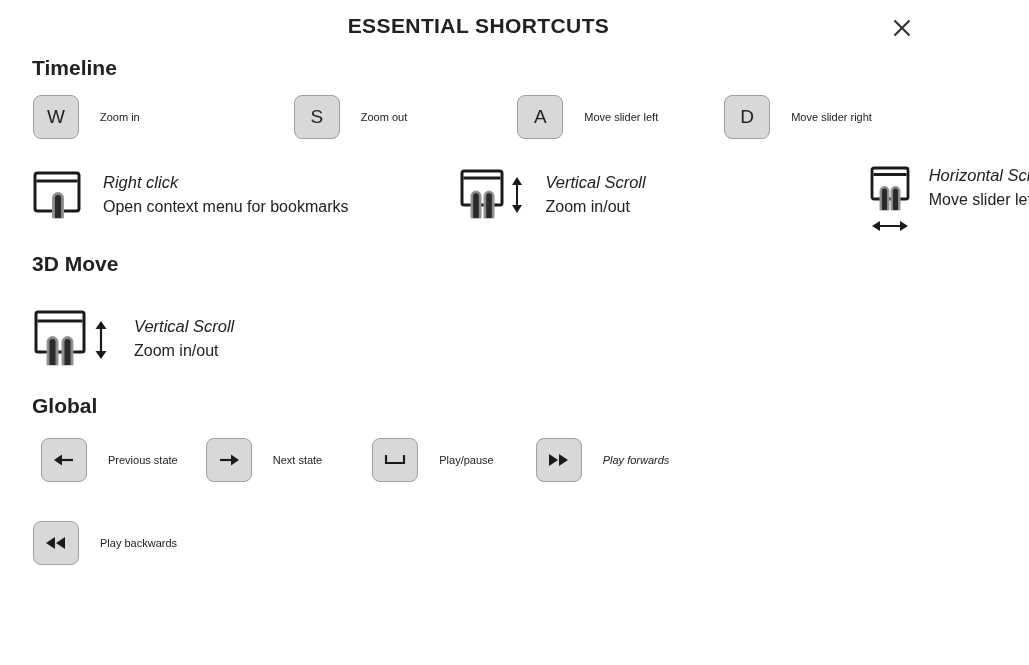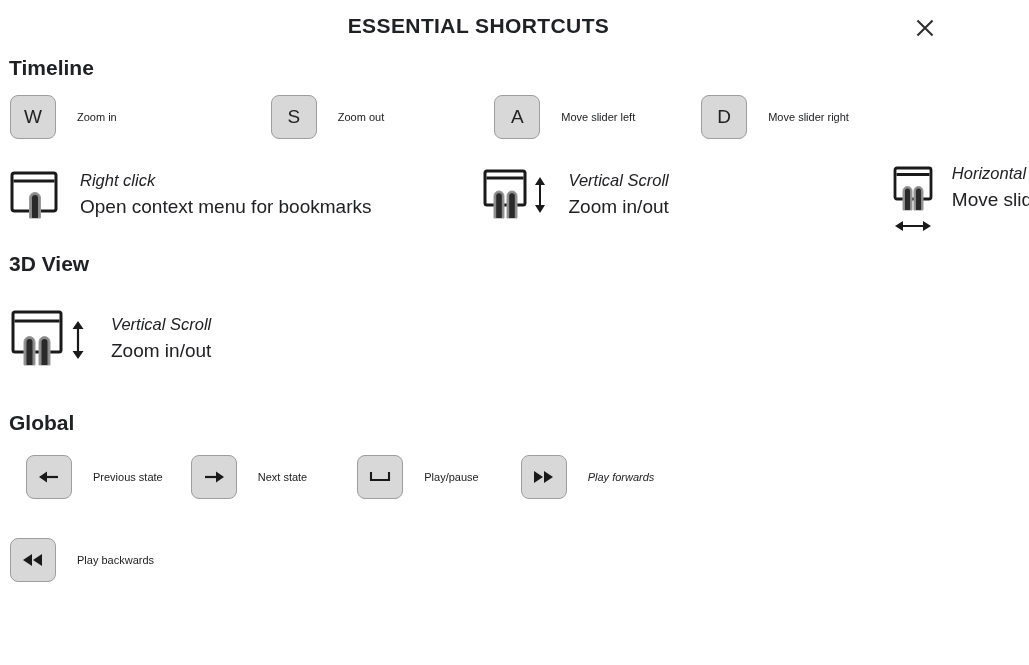--- a/index.html
+++ b/index.html
@@ -10,21 +10,21 @@
     background: #ffffff;
     font-family: "Liberation Sans", sans-serif;
     color: #202124;
     overflow: hidden;
   }
 
   .dialog {
     position: relative;
     width: 957px;
     height: 665px;
-    padding: 0 8px;
+    padding: 0 31px;
   }
 
   
   .header {
     position: relative;
     height: 56px;
   }
   .dialog-title {
     position: absolute;
     top: 14px;
@@ -54,21 +54,21 @@
 
   
   .section-title {
     font-size: 21px;
     font-weight: bold;
     color: #202124;
     margin-left: 1px;
   }
   #section-timeline-title { margin-top: 0; }
   #section-3dview-title  { margin-top: 16px; }
-  #section-global-title  { margin-top: 31px; }
+  #section-global-title  { margin-top: 14px; }
 
   
   .row {
     display: flex;
     align-items: center;
   }
   .row.key-row     { height: 74px; }
   .row.pad-row     { height: 82px; }
   .row.global-row  { height: 83px; }
 
@@ -112,39 +112,39 @@
     margin-left: 18px;
     line-height: 1.45;
     white-space: nowrap;
   }
   .desc-action {
     font-size: 16.5px;
     font-style: italic;
     color: #202124;
   }
   .desc-effect {
-    font-size: 19px;
+    font-size: 16px;
     color: #202124;
   }
 
   
   .c1 { margin-left: 2px; }
 
   #row-keys-1 .item:nth-child(1) { margin-left: 2px; }
   #row-keys-1 .item:nth-child(2) { margin-left: 154px; }
   #row-keys-1 .item:nth-child(3) { margin-left: 110px; }
   #row-keys-1 .item:nth-child(4) { margin-left: 66px; }
 
   #row-pads-1 .item:nth-child(1) { margin-left: 0px; }
   #row-pads-1 .item:nth-child(2) { margin-left: 111px; }
   #row-pads-1 .item:nth-child(3) { margin-left: 223px; }
 
   #row-pads-1 .item:nth-child(3) .pad-stack { margin-top: 12px; }
 
-  #row-global-1 .item:nth-child(1) { margin-left: 18px; }
+  #row-global-1 .item:nth-child(1) { margin-left: 10px; }
   #row-global-1 .item:nth-child(2) { margin-left: 28px; }
   #row-global-1 .item:nth-child(3) { margin-left: 50px; }
   #row-global-1 .item:nth-child(4) { margin-left: 42px; font-style: italic; }
   #row-global-2 .item:nth-child(1) { margin-left: 2px; }
 
   .pad-stack { display: flex; align-items: flex-start; }
   .pad-vert  { display: flex; align-items: center; }
   .pad-horiz { display: flex; flex-direction: column; align-items: center; }
 </style>
 </head>
@@ -273,21 +273,21 @@
         </span>
       </div>
       <div class="desc" style="margin-top:-14px;">
         <div class="desc-action">Horizontal Scroll</div>
         <div class="desc-effect">Move slider left/right</div>
       </div>
     </div>
 
   </div>
 
-  <div class="section-title" id="section-3dview-title">3D View</div>
+  <div class="section-title" id="section-3dview-title">3D Move</div>
 
   <div class="row pad-row" id="row-pads-2" style="margin-top:22px;">
     <div class="item c1">
       <div class="pad-stack pad-vert">
         <span class="pad-icon">
           <svg width="56" height="60" viewBox="0 0 56 60">
             <rect x="3" y="5" width="48" height="40" rx="2" fill="#ffffff" stroke="#1a1a1a" stroke-width="3"></rect>
             <line x1="4.5" y1="14" x2="49.5" y2="14" stroke="#1a1a1a" stroke-width="3"></line>
             <g>
               <path d="M14 58 L14 35 A5.5 5.5 0 0 1 25 35 L25 58 Z" fill="#8a8a8a" stroke="#9a9a9a" stroke-width="1"></path>

